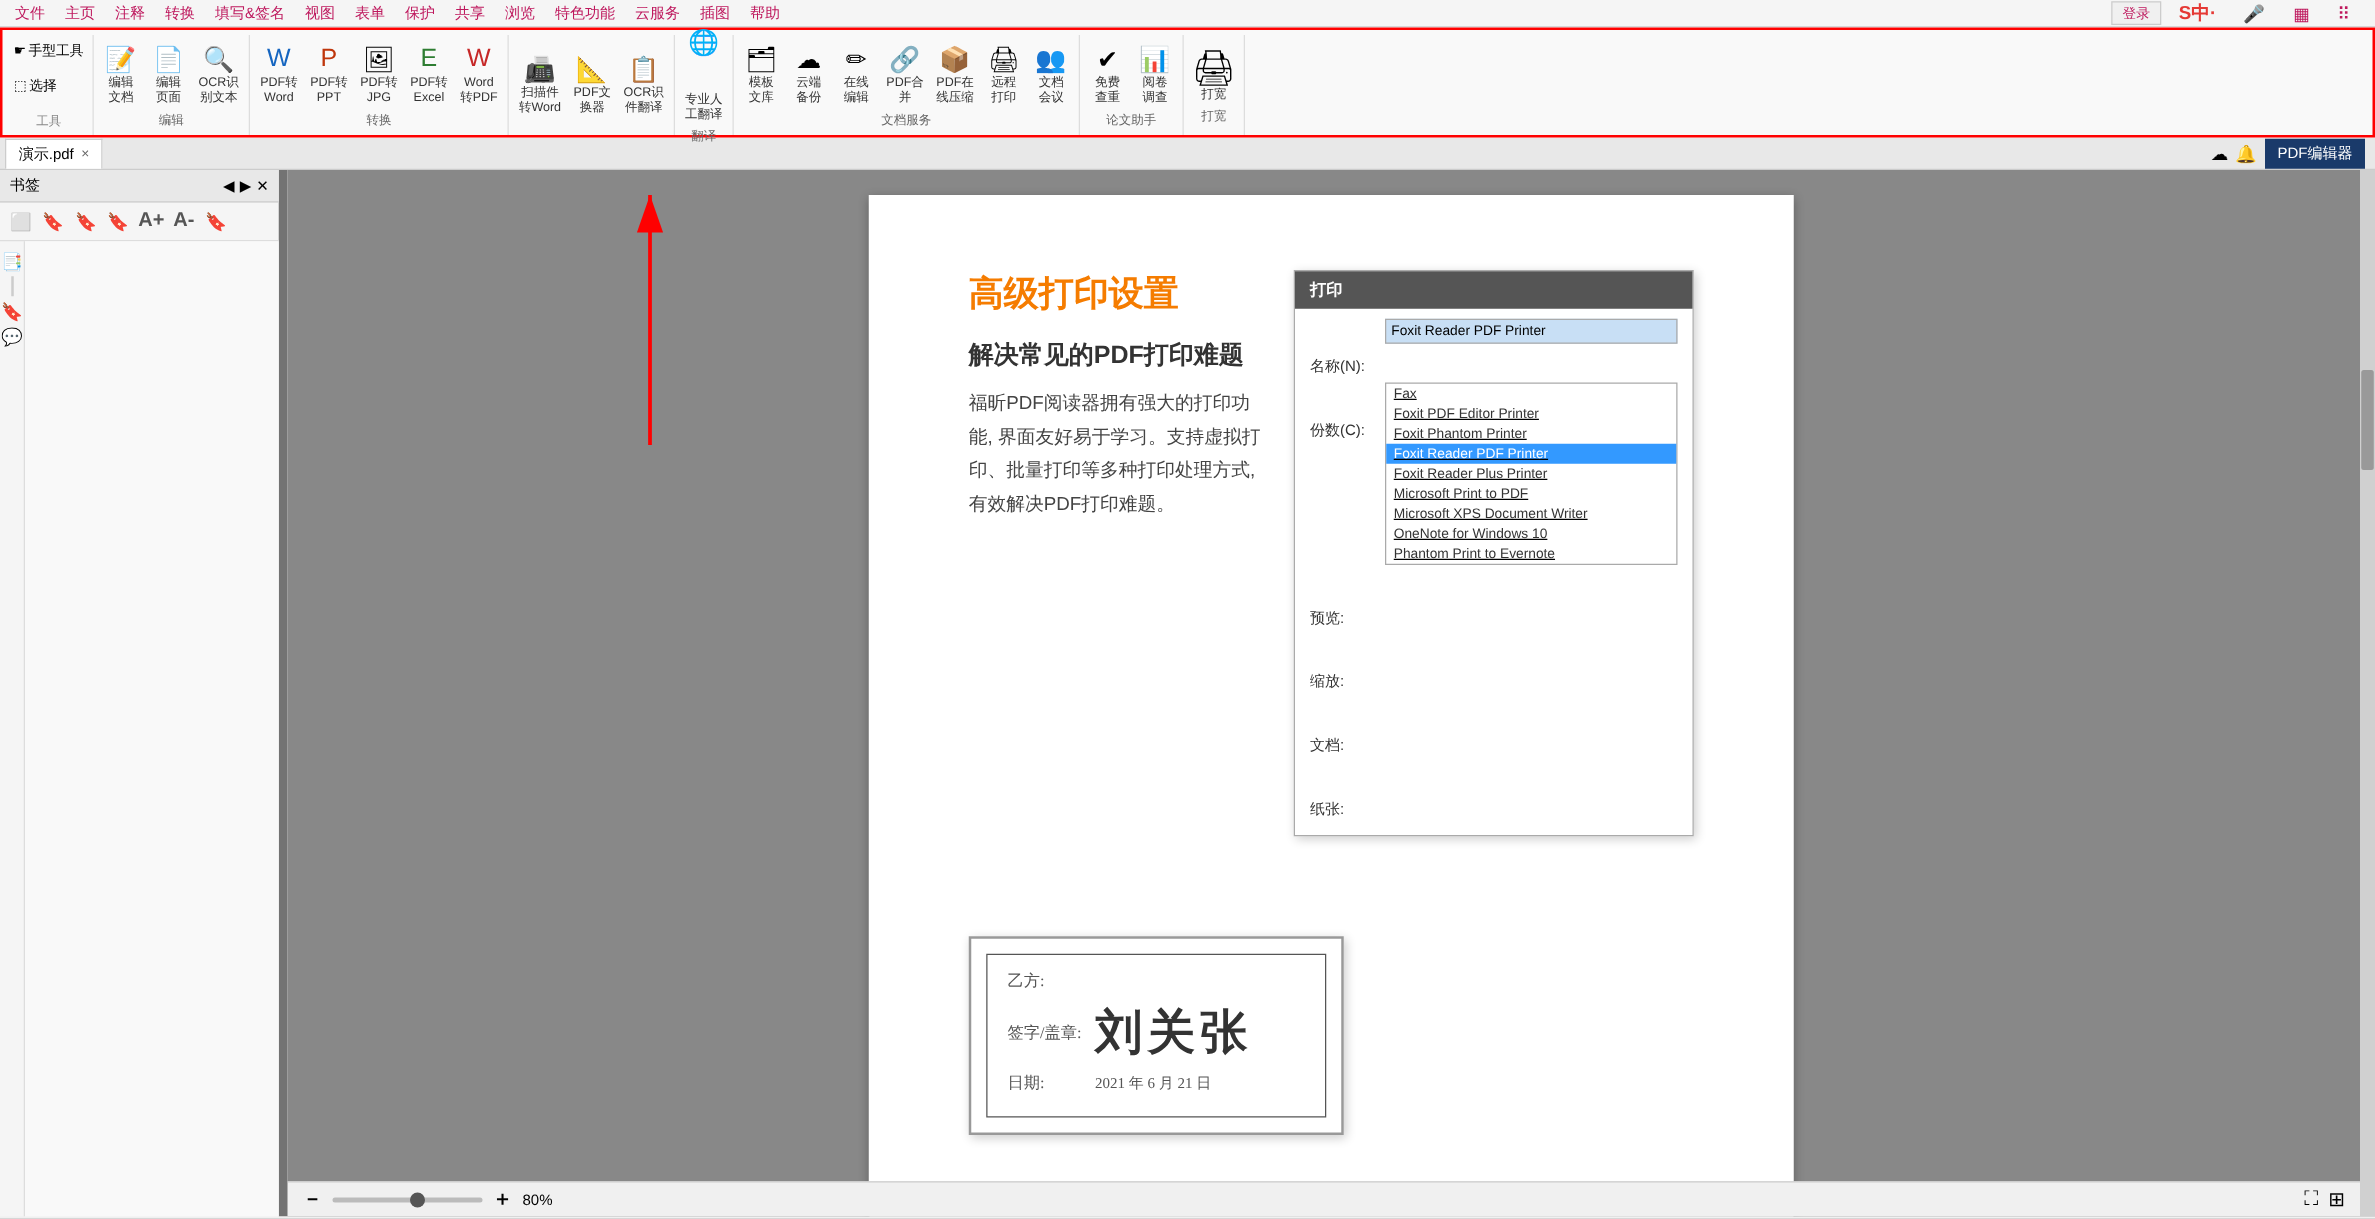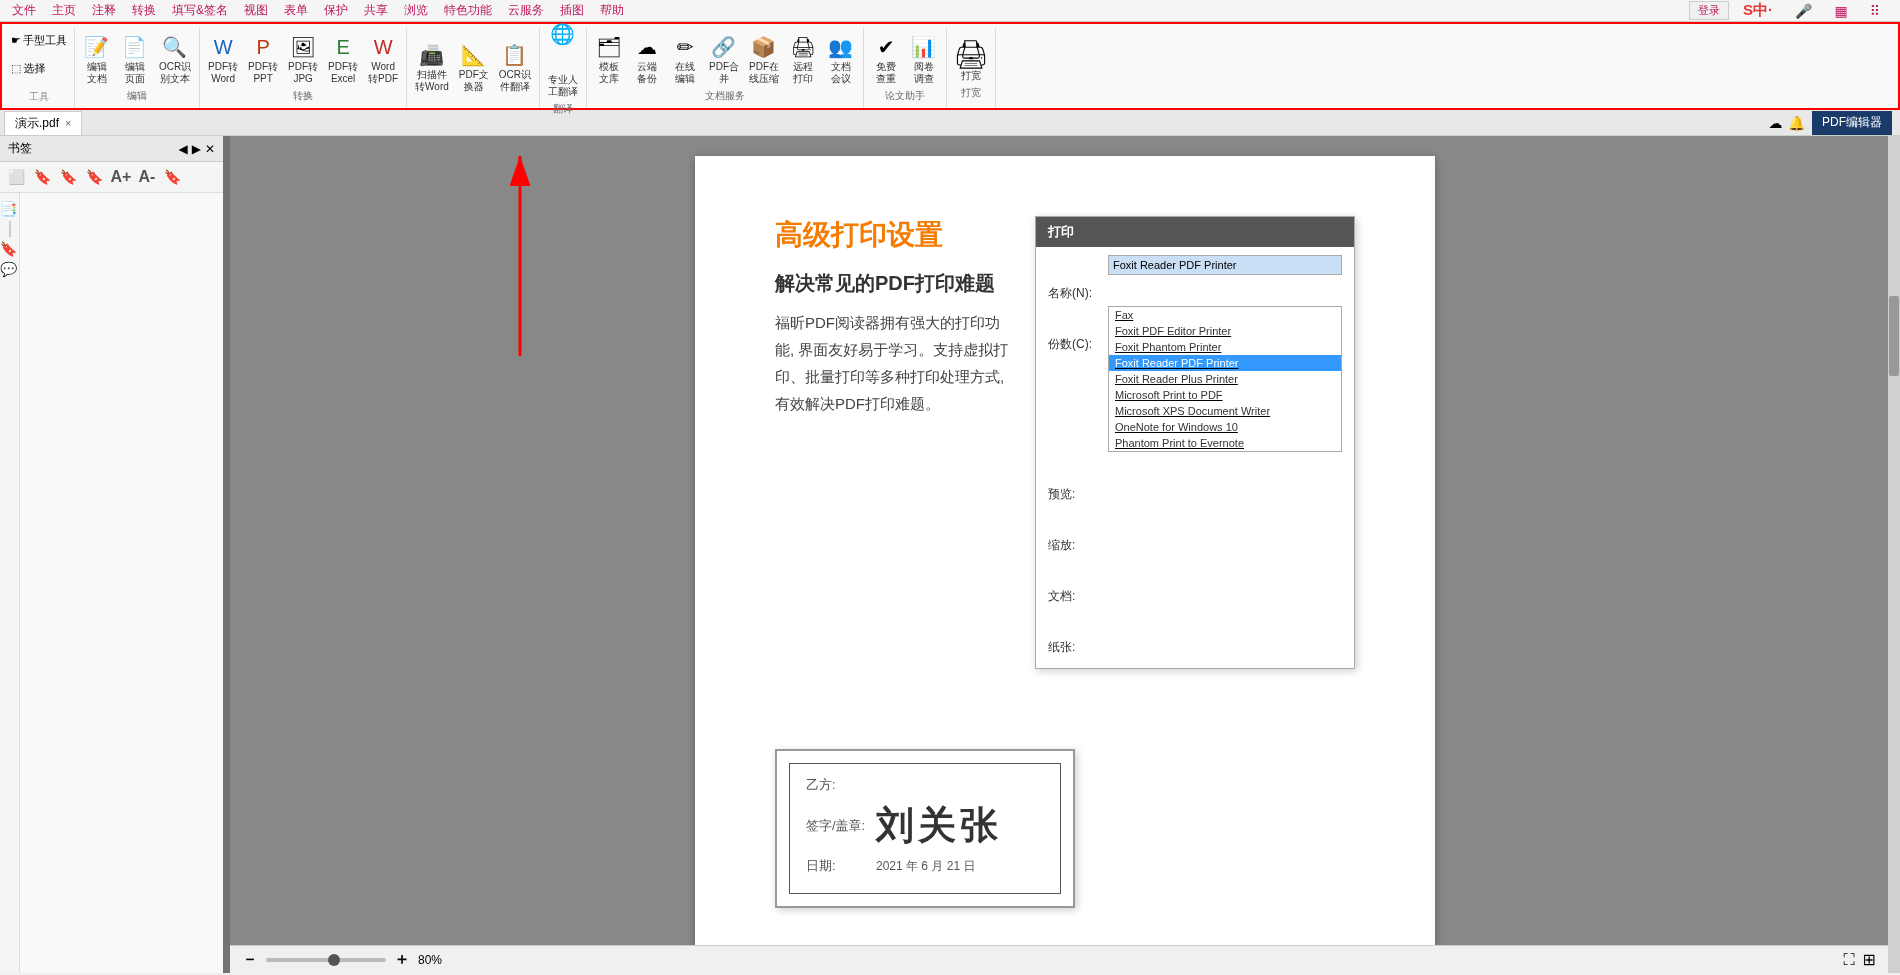--- a/index.html
+++ b/index.html
@@ -305,20 +305,21 @@
     
     .stamp-dialog {
       position: absolute;
       right: 40px;
       top: 380px;
       width: 300px;
       background: white;
       border: 2px solid #999;
       box-shadow: 2px 2px 8px rgba(0,0,0,0.2);
       padding: 12px;
+      font-family: Liberation Serif, serif;
     }
     .stamp-inner {
       border: 1px solid #555;
       padding: 12px 16px;
     }
     .stamp-row {
       display: flex;
       align-items: center;
       margin-bottom: 6px;
       font-size: 13px;

